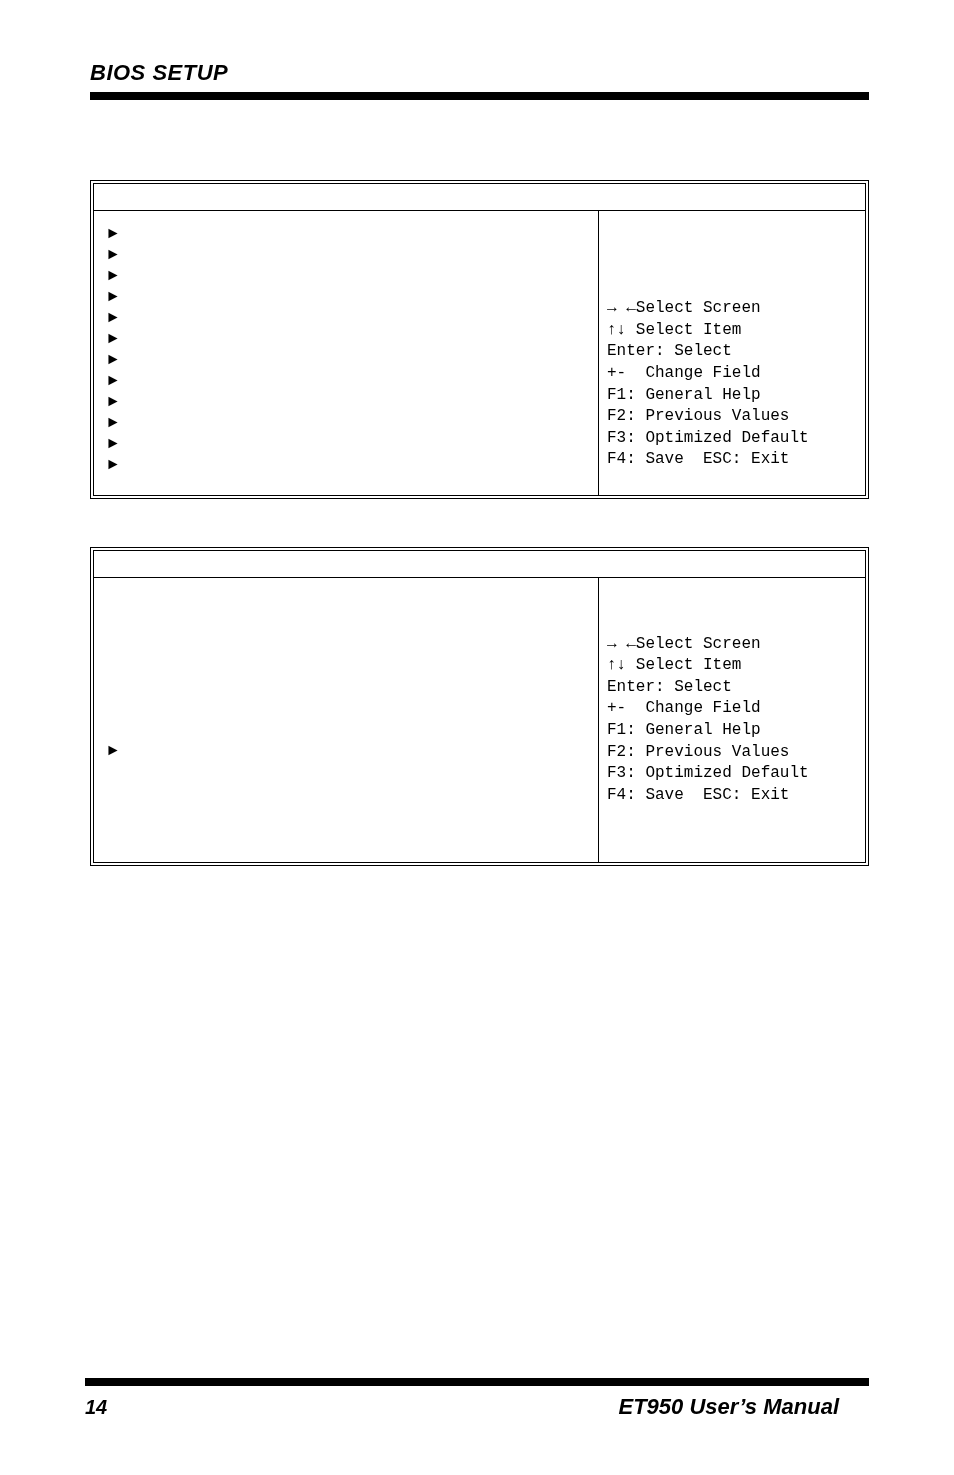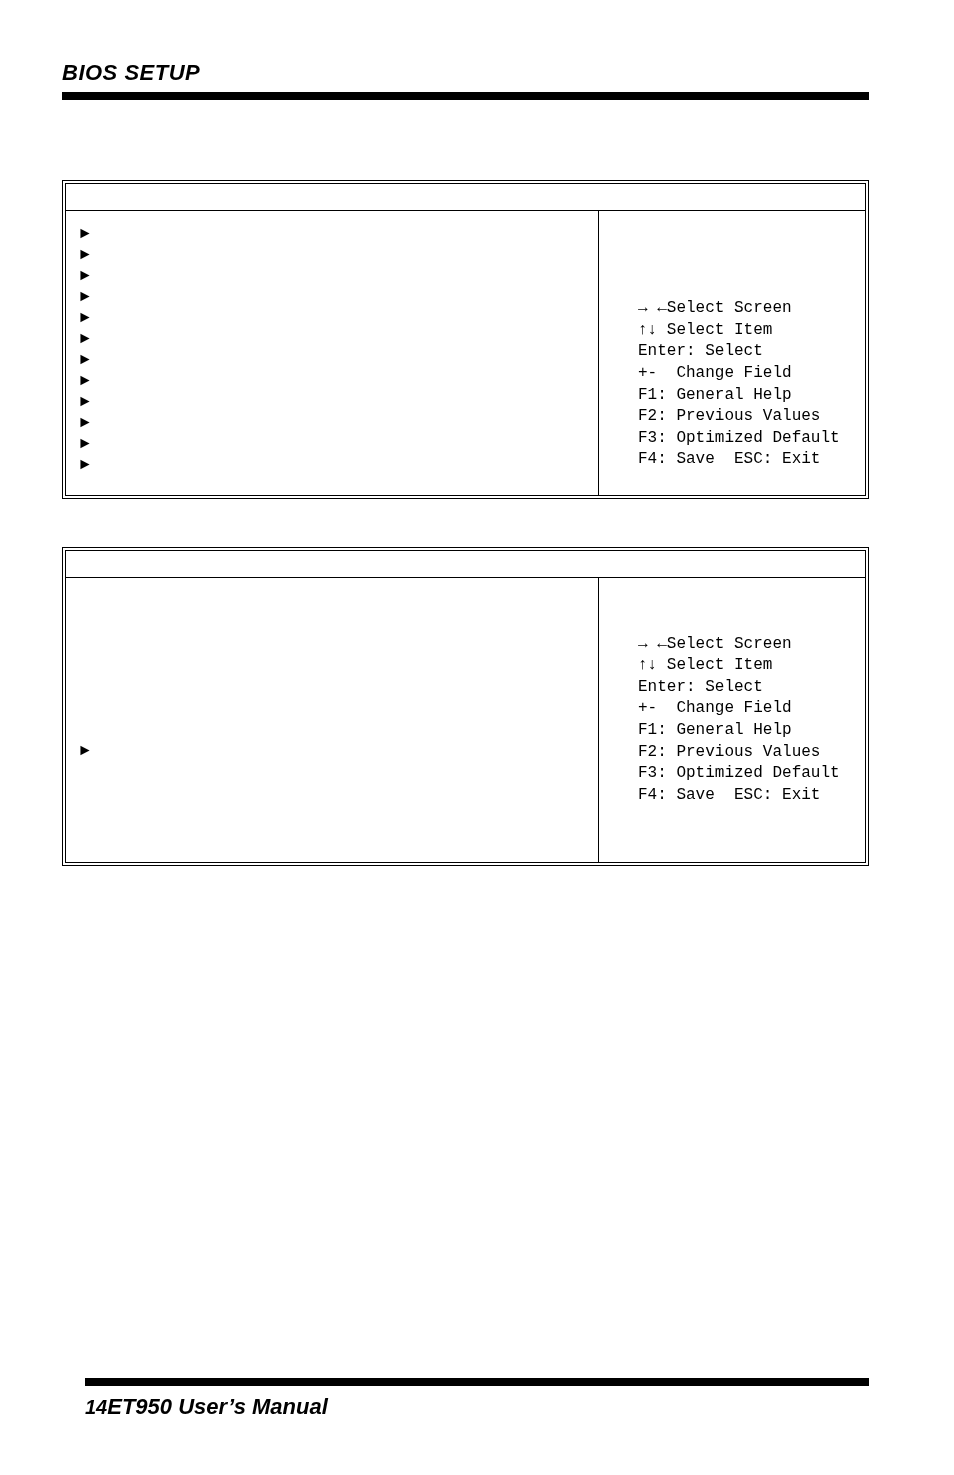--- a/index.html
+++ b/index.html
@@ -6,21 +6,21 @@
     margin: 0;
     padding: 0;
     font-family: Arial, Helvetica, sans-serif;
     background: #fff;
     color: #000;
     width: 954px;
     height: 1475px;
     position: relative;
   }
   .page {
-    padding: 60px 85px 0 62px;
+    padding: 60px 85px 0 90px;
   }
   .header-title {
     font-weight: 900;
     font-style: italic;
     font-size: 22px;
     letter-spacing: 0.5px;
     margin-bottom: 6px;
   }
   .header-rule {
     border-top: 8px solid #000;
@@ -53,21 +53,20 @@
     display: flex;
     flex-direction: column;
     justify-content: center;
   }
   .right-col .blank-top {
     flex: 1 1 40px;
   }
   .help-line {
     line-height: 1.35;
     white-space: pre;
-    margin-left: 31px;
   }
   .arrow-row {
     line-height: 1.9;
     height: 21px;
   }
   .footer {
     position: absolute;
     bottom: 55px;
     left: 0;
     right: 0;
@@ -84,21 +83,21 @@
   }
   .page-number {
     font-weight: 900;
     font-style: italic;
     font-size: 20px;
   }
   .manual-title {
     font-weight: 900;
     font-style: italic;
     font-size: 22px;
-    text-align: left;
+    text-align: right;
     flex: 1;
   }
   .footer-spacer {
     width: 30px;
   }
   .left-small .blank-lines {
     height: 150px;
   }
 </style>
 </head>

